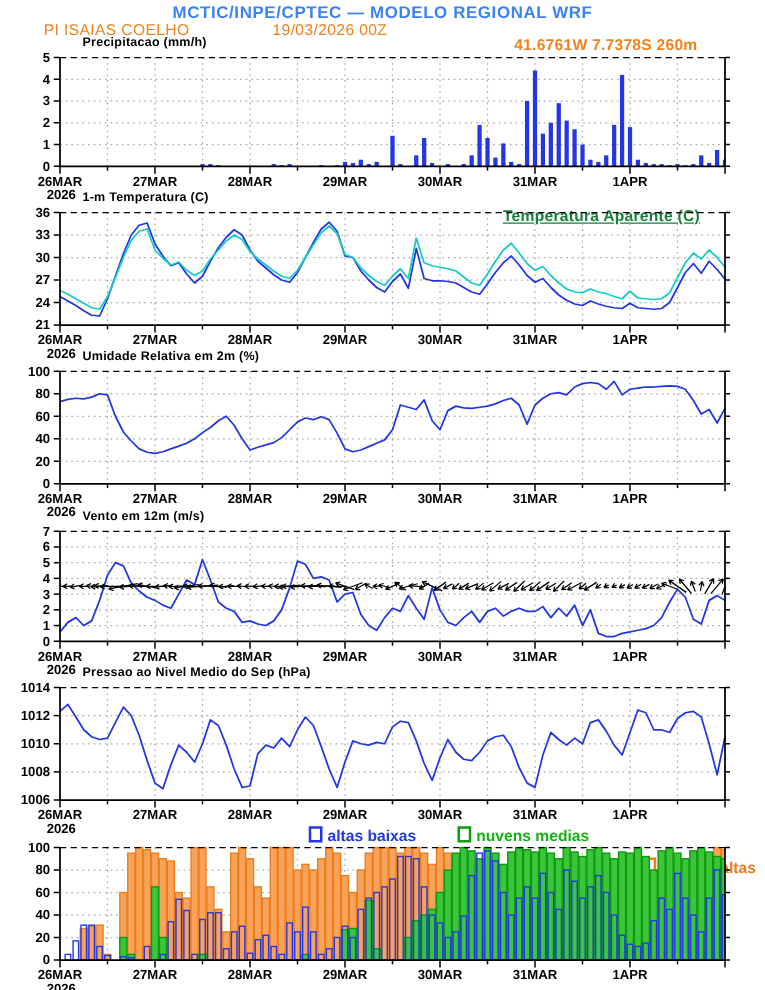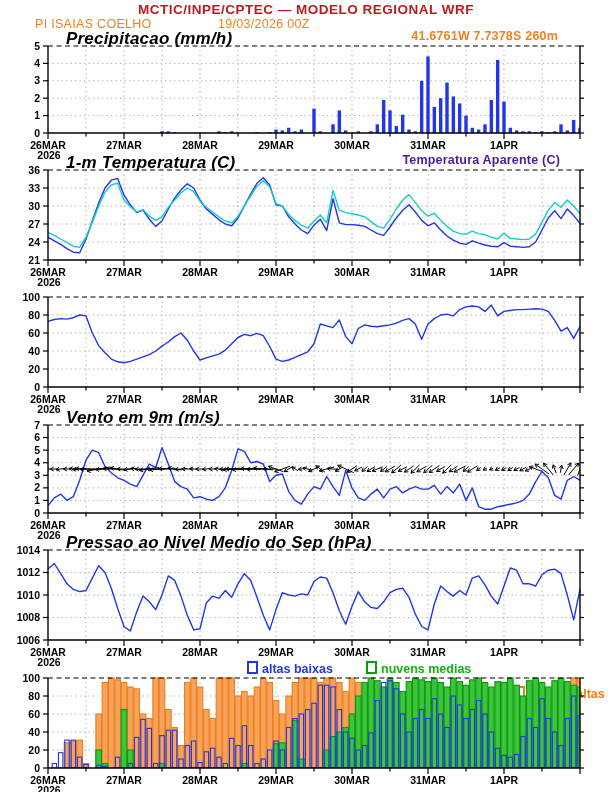--- a/index.html
+++ b/index.html
@@ -1,44 +1,45 @@
 <!DOCTYPE html>
 <html><head>
 <meta charset="utf-8">
 <style>
   html,body{margin:0;padding:0;background:#ffffff;}
   #page{position:relative;width:612px;height:792px;background:#ffffff;overflow:hidden;
         font-family:"Liberation Sans",sans-serif;}
   .hdr1{position:absolute;top:2px;left:0;width:612px;text-align:center;
         font-size:13.5px;font-weight:700;letter-spacing:.5px;}
   .hdr2{position:absolute;top:17px;font-size:12.5px;font-weight:400;letter-spacing:.3px;}
-  .ptitle{position:absolute;left:66px;font-size:17px;font-weight:700;color:#000;letter-spacing:.2px;white-space:nowrap;font-style:italic;}
+  .ptitle{position:absolute;left:66px;font-size:10px;font-weight:700;color:#000;letter-spacing:.2px;white-space:nowrap;}
   .pannot{position:absolute;font-size:12.5px;font-weight:700;letter-spacing:.2px;white-space:nowrap;}
   .legend-item{position:absolute;font-size:12.5px;font-weight:700;white-space:nowrap;}
   .swatch{display:inline-block;width:7px;height:9px;background:#fff;border:2px solid #000;
           vertical-align:-1px;margin-right:4px;}
   svg{position:absolute;top:0;left:0;}
 </style>
 </head>
 <body>
 
 <div id="page">
 
-  <div class="hdr1" style="color: #b91c1c;">MCTIC/INPE/CPTEC — MODELO REGIONAL WRF</div>
+  <div class="hdr1" style="color: #3b82f6;">MCTIC/INPE/CPTEC — MODELO REGIONAL WRF</div>
   <div class="hdr2" style="left: 35px; color: rgb(240, 130, 30);">PI ISAIAS COELHO</div>
   <div class="hdr2" style="left: 218px; color: rgb(240, 130, 30);">19/03/2026 00Z</div>
 
   <div class="ptitle" style="top:29px;">Precipitacao (mm/h)</div>
   <div class="pannot" style="top: 29px; right: 54px; color: rgb(240, 130, 30);">41.6761W 7.7378S 260m</div>
 
   <div class="ptitle" style="top:153px;">1-m Temperatura (C)</div>
-  <div class="pannot" style="top: 153px; right: 52px; color: #4c1d95;">Temperatura Aparente (C)</div>
-
-
-  <div class="ptitle" style="top:408px;">Vento em 9m (m/s)</div>
+  <div class="pannot" style="top: 166px; right: 52px; color: #15803d; text-decoration: underline;">Temperatura Aparente (C)</div>
+
+  <div class="ptitle" style="top:280px;">Umidade Relativa em 2m (%)</div>
+
+  <div class="ptitle" style="top:408px;">Vento em 12m (m/s)</div>
 
   <div class="ptitle" style="top:533px;">Pressao ao Nivel Medio do Sep (hPa)</div>
 
   <div class="legend-item" style="top:661px;left:247px;">
     <span class="swatch" style="border-color: rgb(34, 54, 230);"></span><span style="color: rgb(34, 54, 230);">altas baixas</span>
   </div>
   <div class="legend-item" style="top:661px;left:366px;">
     <span class="swatch" style="border-color: rgb(10, 156, 10);"></span><span style="color: rgb(18, 178, 18);">nuvens medias</span>
   </div>
   <div class="legend-item" style="top:686px;left:478px;margin-left:36px;">

